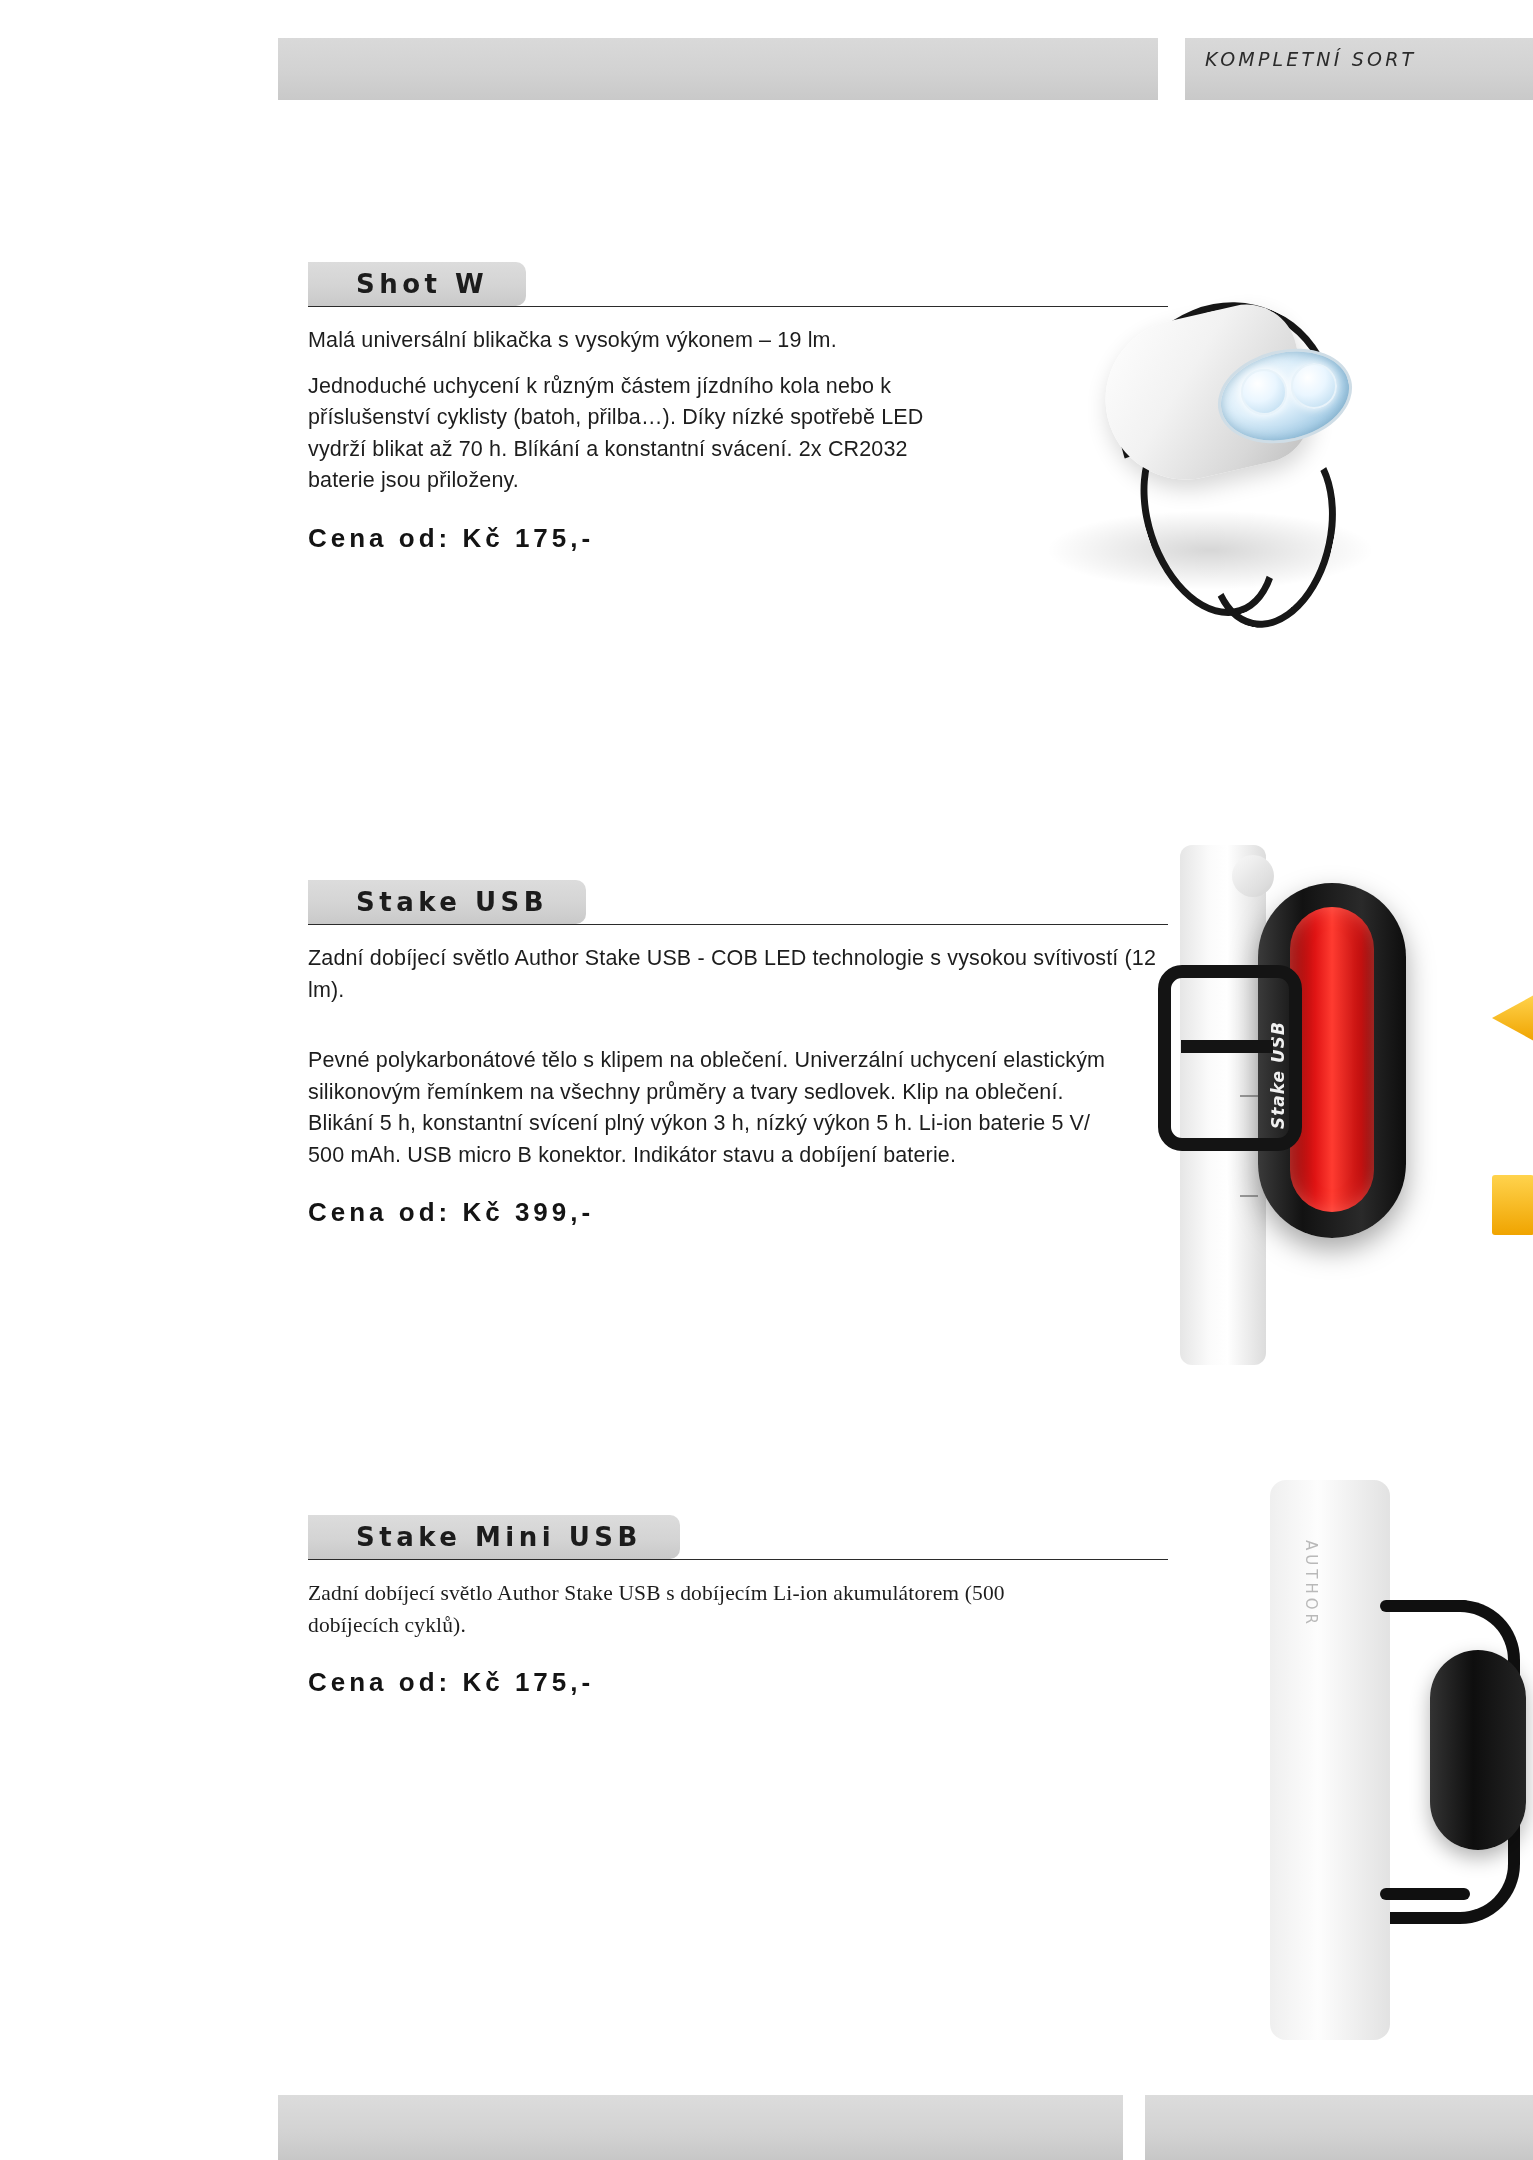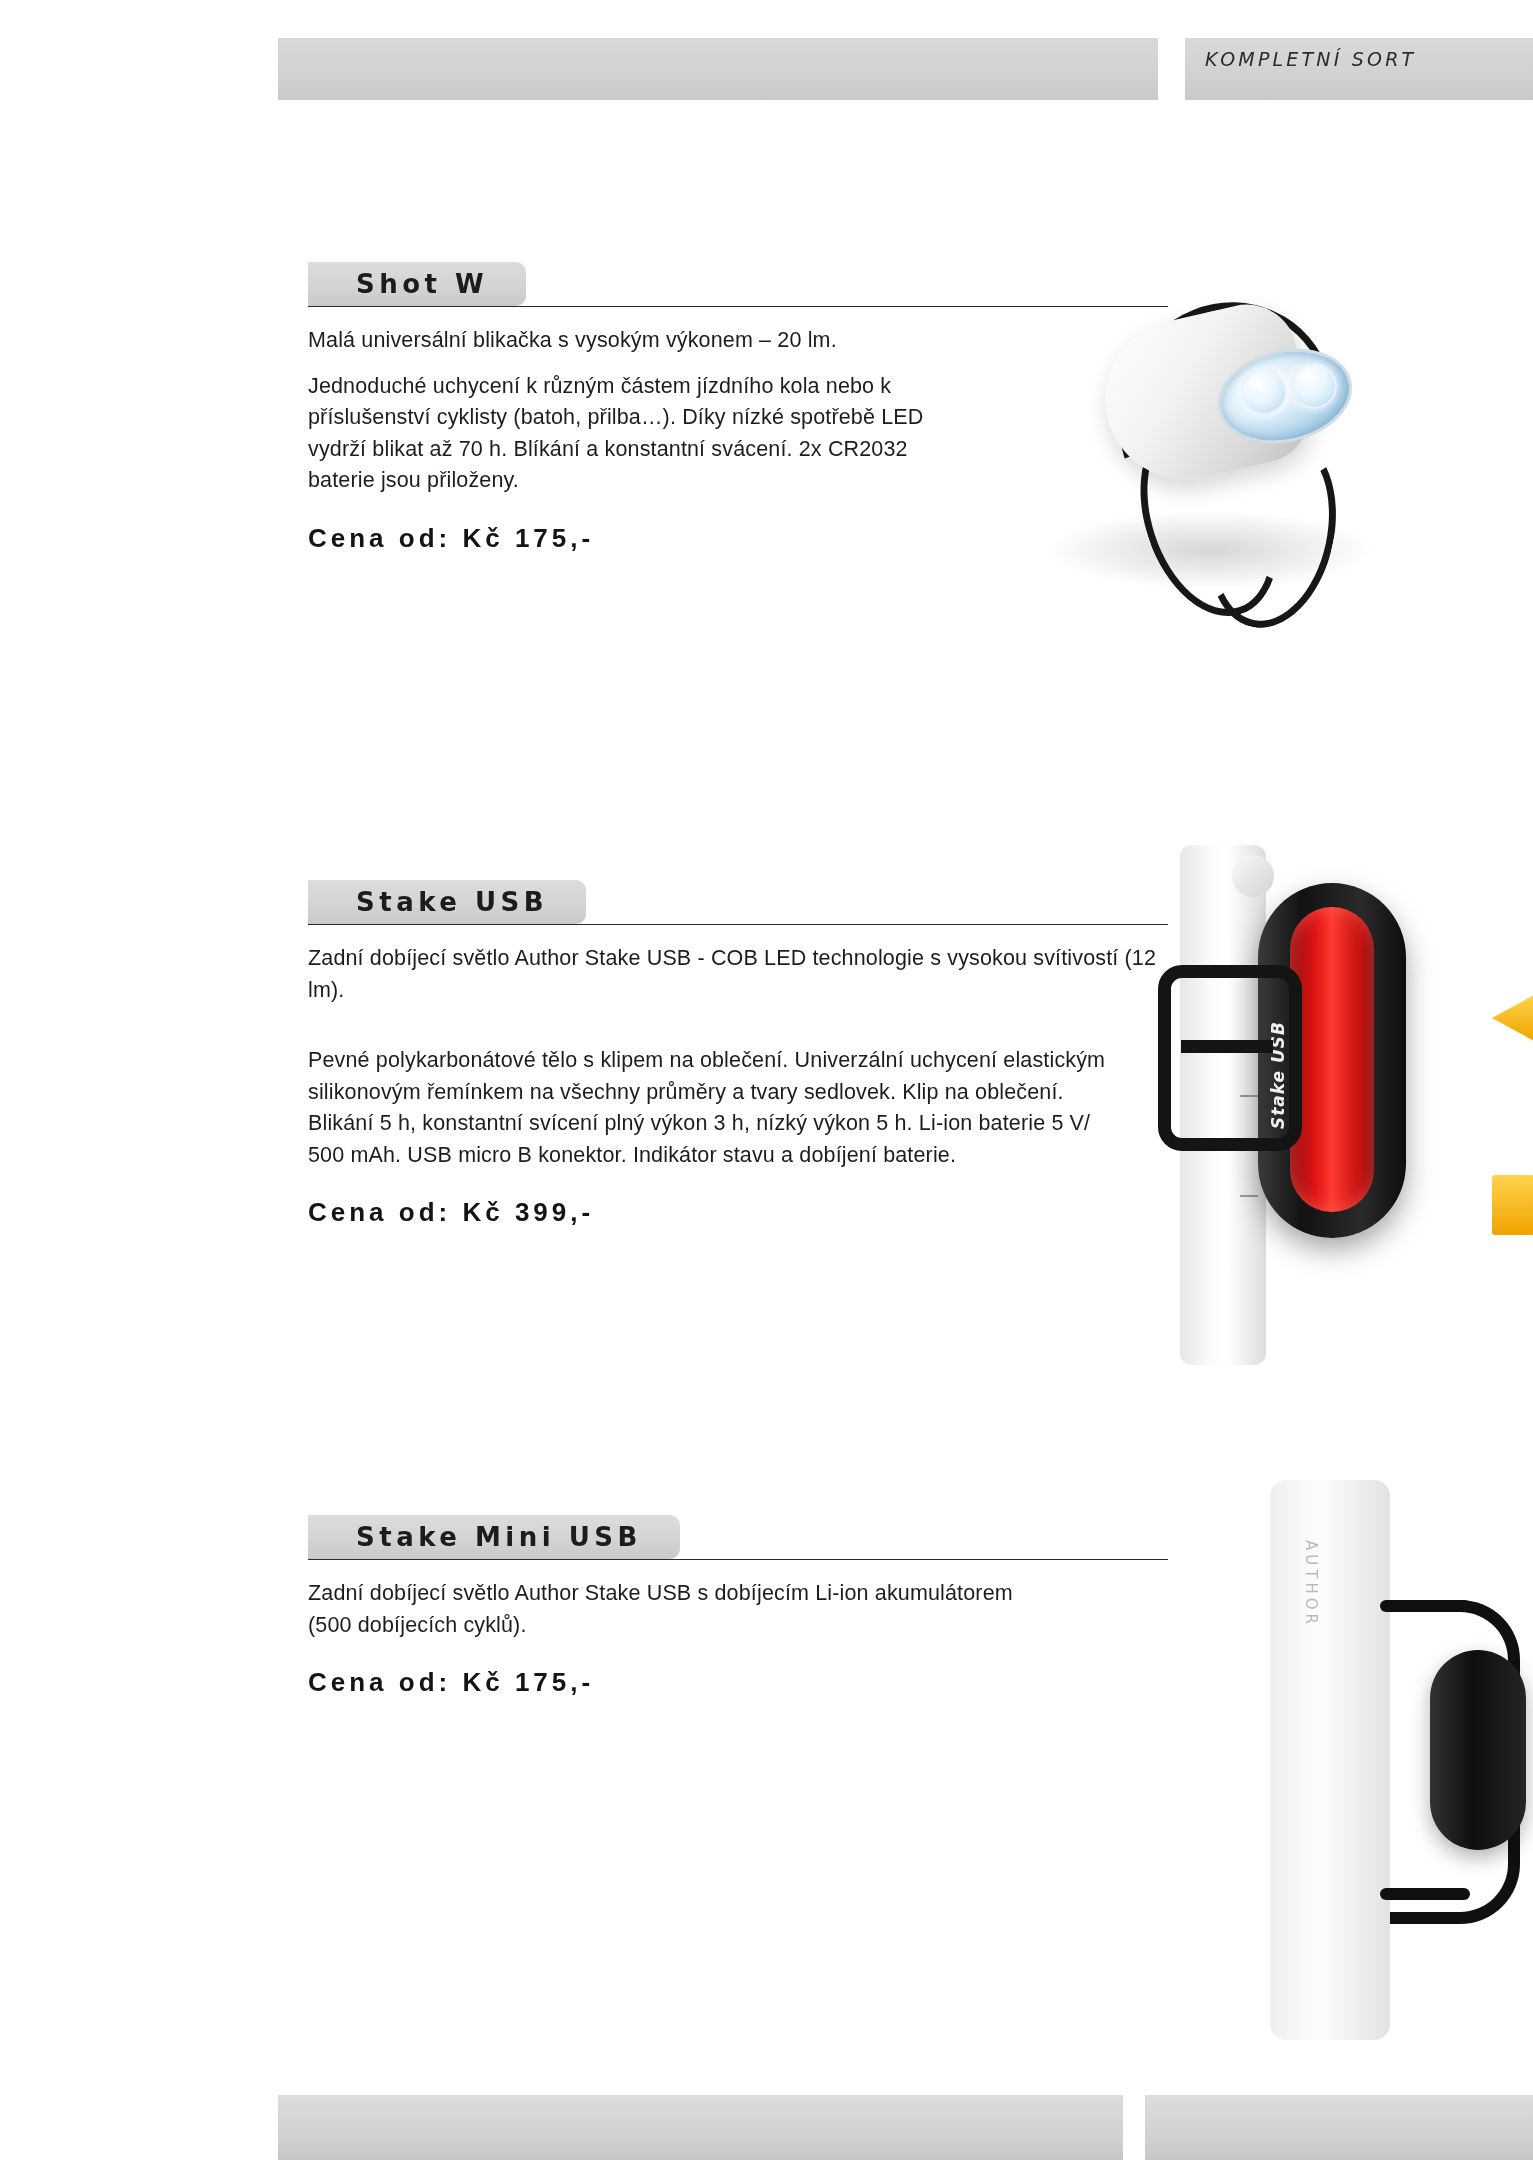--- a/index.html
+++ b/index.html
@@ -341,21 +341,21 @@
 
 <div class="header-bar"></div>
 <div class="header-bar-right"></div>
 <div class="header-title">KOMPLETNÍ SORT</div>
 
 <div class="product" style="top:262px;">
   <div class="title-tab">
     <div class="title-text">Shot W</div>
   </div>
   <div class="title-rule"></div>
-  <p class="para first" style="width:700px;">Malá universální blikačka s vysokým výkonem – 20 lm.</p>
+  <p class="para first" style="width:700px;">Malá universální blikačka s vysokým výkonem – 19 lm.</p>
   <p class="para" style="width:635px;">Jednoduché uchycení k různým částem jízdního kola nebo k příslušenství cyklisty (batoh, přilba…). Díky nízké spotřebě LED vydrží blikat až 70 h. Blíkání a konstantní svácení. 2x CR2032 baterie jsou přiloženy.</p>
   <div class="price">Cena od: Kč 175,-</div>
 </div>
 
 <div class="img-shotw">
   <div class="shadow-soft" style="left:10px; top:215px; width:330px; height:80px;"></div>
   <div class="shotw-strap s1"></div>
   <div class="shotw-strap s2"></div>
   <div class="shotw-strap s3"></div>
   <div class="shotw-body"></div>
@@ -388,21 +388,21 @@
   <div class="stake-clip"></div>
   <div class="arrow-yellow a1"></div>
   <div class="arrow-yellow a2"></div>
 </div>
 
 <div class="product" style="top:1515px;">
   <div class="title-tab">
     <div class="title-text">Stake Mini USB</div>
   </div>
   <div class="title-rule"></div>
-  <p class="para first" style="width:730px;">Zadní dobíjecí světlo Author Stake USB s dobíjecím Li-ion akumulátorem (500 dobíjecích cyklů).</p>
+  <p class="para first" style="width:730px;font-family:Liberation Serif, serif;">Zadní dobíjecí světlo Author Stake USB s dobíjecím Li-ion akumulátorem (500 dobíjecích cyklů).</p>
   <div class="price">Cena od: Kč 175,-</div>
 </div>
 
 <div class="img-mini">
   <div class="mini-tube"></div>
   <div class="mini-tube-text">AUTHOR</div>
   <div class="cage"></div>
   <div class="cage-arm" style="top:120px;"></div>
   <div class="cage-arm" style="top:408px;"></div>
   <div class="mini-body"></div>

